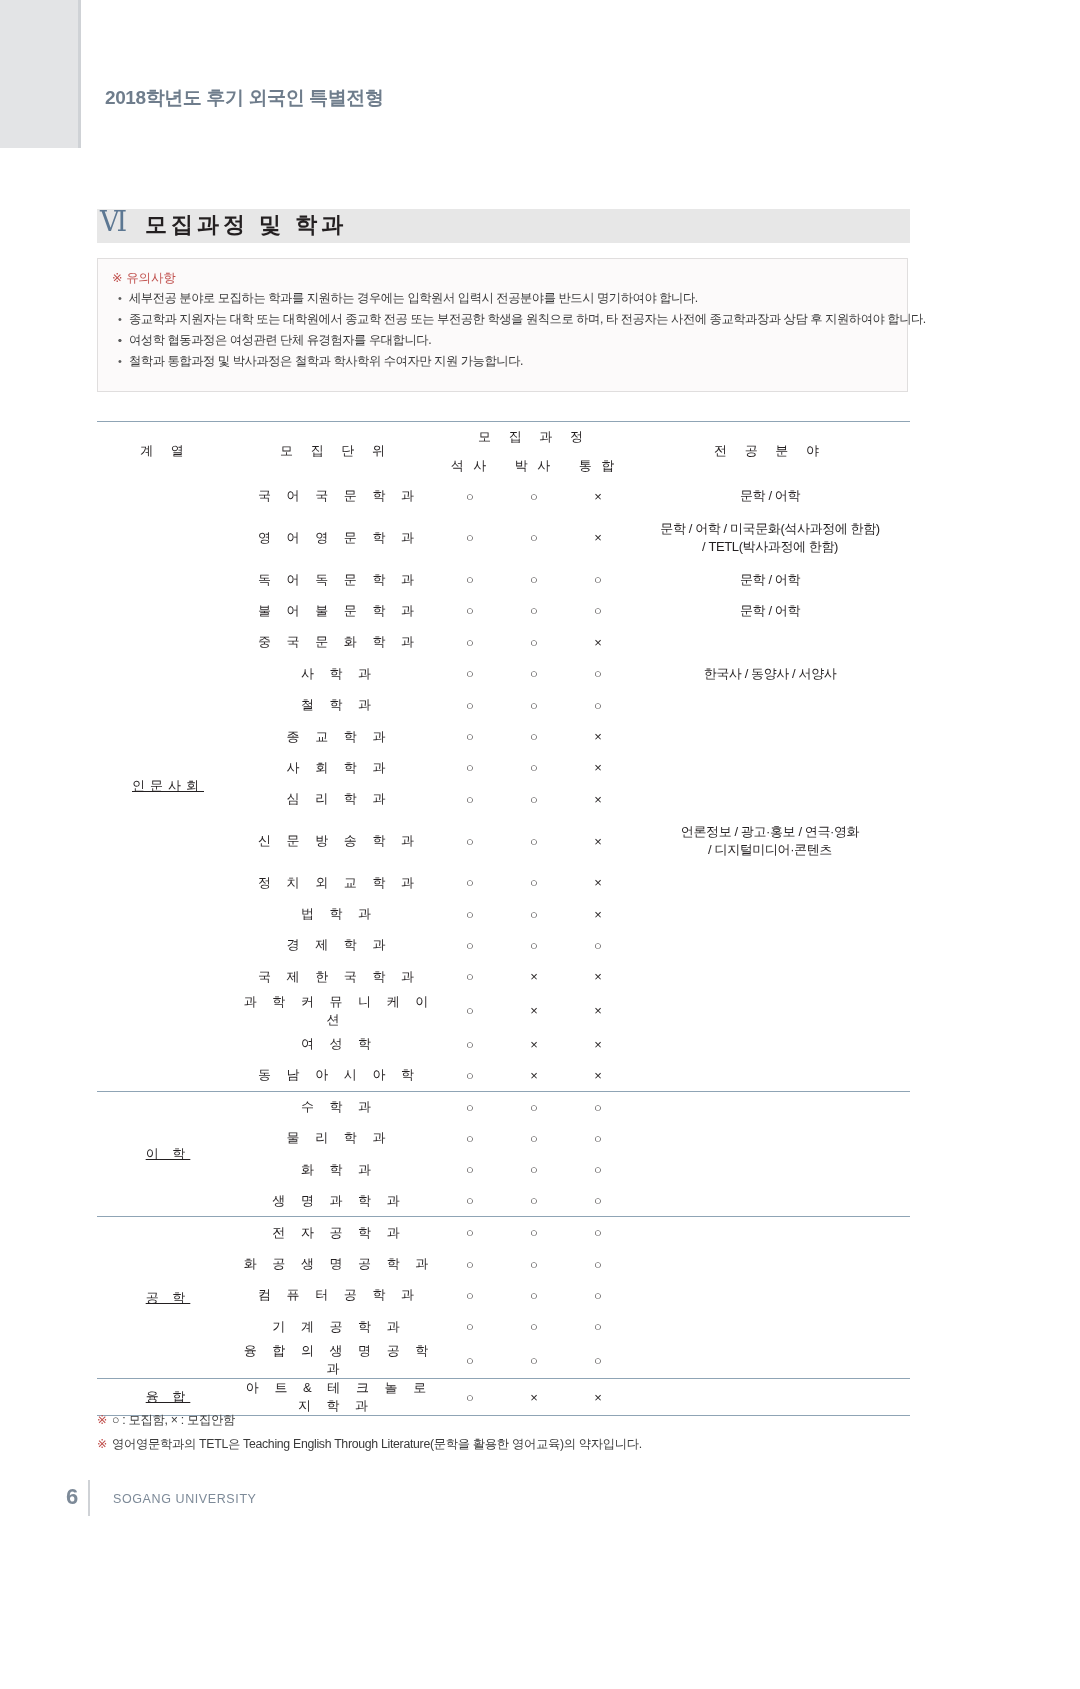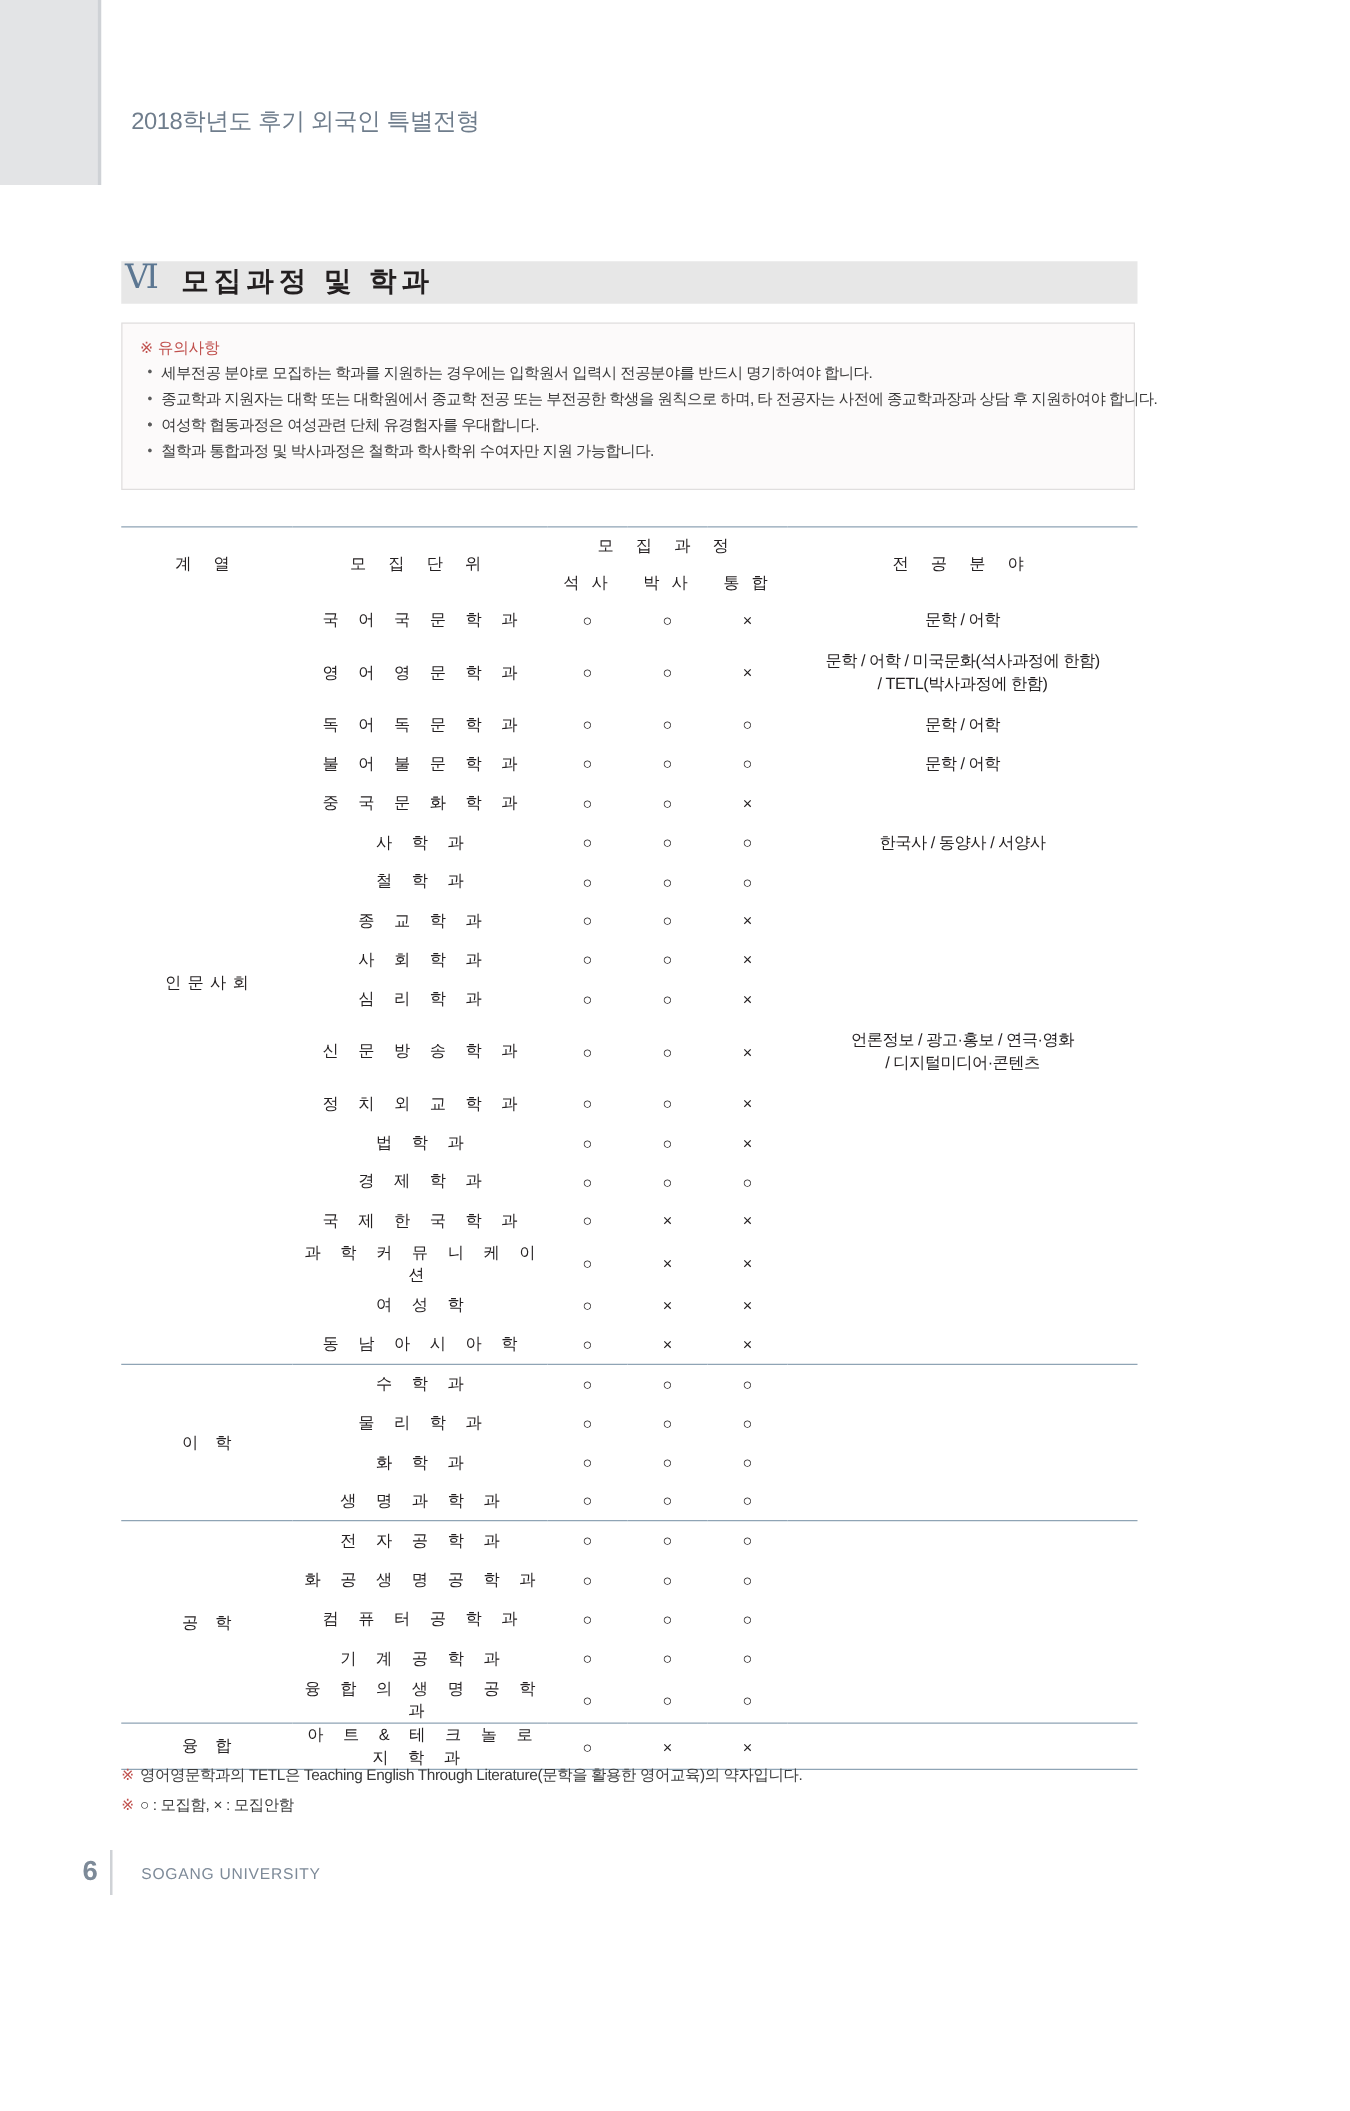--- a/index.html
+++ b/index.html
@@ -17,21 +17,21 @@
   }
   .left-rule{
     position:absolute;left:78px;top:0;width:3px;height:148px;
     background:#cfd2d6;
   }
   .page-head{
     position:absolute;left:105px;top:84px;
     color:#6f7d8c;font-size:19px;line-height:1.45;letter-spacing:-0.4px;
     font-weight:400;
   }
-  .page-head div{white-space:nowrap;}
+  .page-head div{white-space:nowrap;font-weight:bold;}
 
   
   .section-bar{
     position:absolute;left:97px;top:209px;width:813px;height:34px;
     background:#e7e7e7;
   }
   .section-num{
     position:absolute;left:100px;top:206px;
     font-family:"Liberation Serif","DejaVu Serif",serif;
     font-size:27px;color:#5c7792;letter-spacing:-1px;
@@ -73,21 +73,21 @@
 
   thead td{
     font-weight:bold;letter-spacing:7px;
   }
   .hdr-sub{letter-spacing:3px;font-weight:bold;font-size:13px;}
   .hdr-group{letter-spacing:7px;font-weight:bold;border-bottom:1px solid #c9d4dc;}
 
   .unit-name{
     letter-spacing:6px;text-indent:6px;font-size:13.2px;
   }
-  .series-name{letter-spacing:5px;text-indent:5px;font-weight:bold;font-size:13.2px;}
+  .series-name{letter-spacing:5px;text-indent:5px;font-weight:bold;font-size:13.2px;text-decoration:underline;}
   .mark{font-size:14px;}
   .major{
     letter-spacing:-0.4px;font-size:12.5px;line-height:18px;padding:3px 6px;
   }
 
   tbody tr{height:31.4px;}
   tr.tall{height:52px;}
 
   
   .foot{
@@ -355,19 +355,19 @@
         <td class="unit-name vline-l" style="border-bottom: 1.6px solid rgb(143, 164, 181);">아 트 &amp; 테 크 놀 로 지 학 과</td>
         <td class="mark vline-l" style="border-bottom: 1.6px solid rgb(143, 164, 181);">○</td>
         <td class="mark vline-l" style="border-bottom: 1.6px solid rgb(143, 164, 181);">×</td>
         <td class="mark vline-l" style="border-bottom: 1.6px solid rgb(143, 164, 181);">×</td>
         <td class="major vline-l" style="border-bottom: 1.6px solid rgb(143, 164, 181);"></td>
       </tr>
     </tbody>
 </table>
 
 <div class="foot" id="footnotes">
+    <p><span class="star">※</span><span>○ : 모집함,  × : 모집안함</span></p>
     <p><span class="star">※</span><span>영어영문학과의 TETL은 Teaching English Through Literature(문학을 활용한 영어교육)의 약자입니다.</span></p>
-    <p><span class="star">※</span><span>○ : 모집함,  × : 모집안함</span></p>
   </div>
 
 <div class="footer-rule"></div>
 <div class="pagenum">6</div>
 <div class="univ">SOGANG UNIVERSITY</div>
 
 </body></html>

